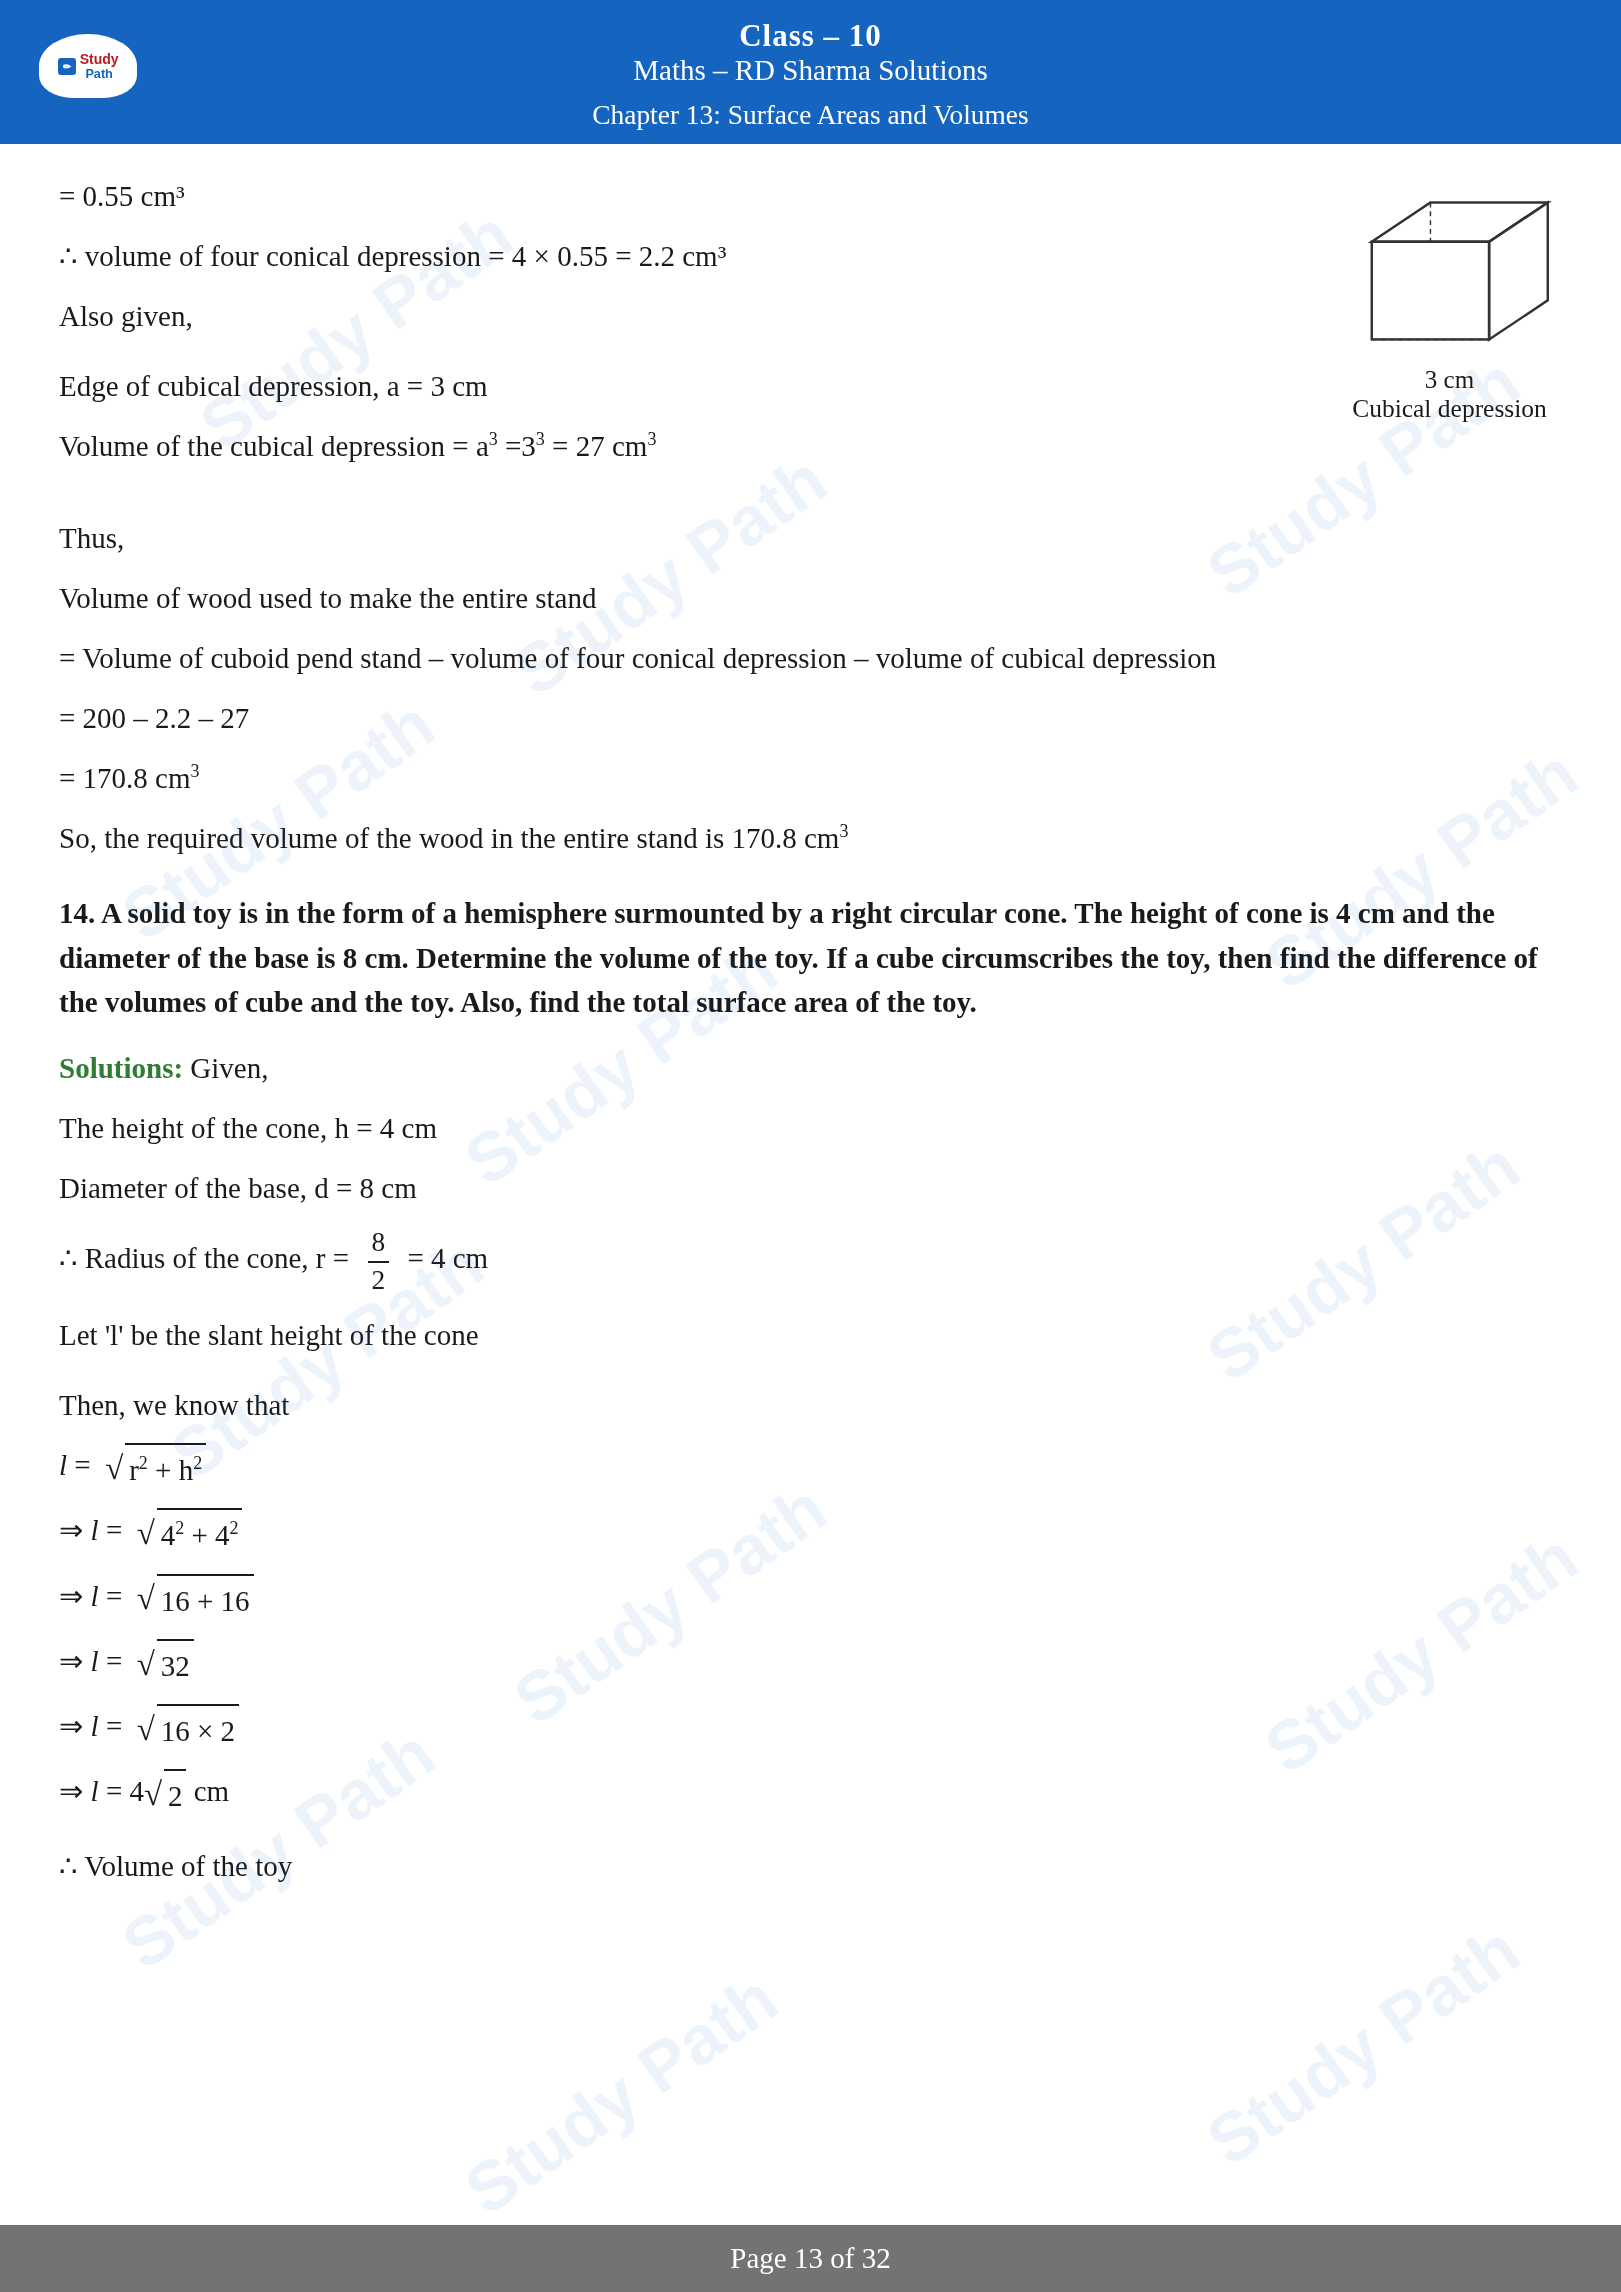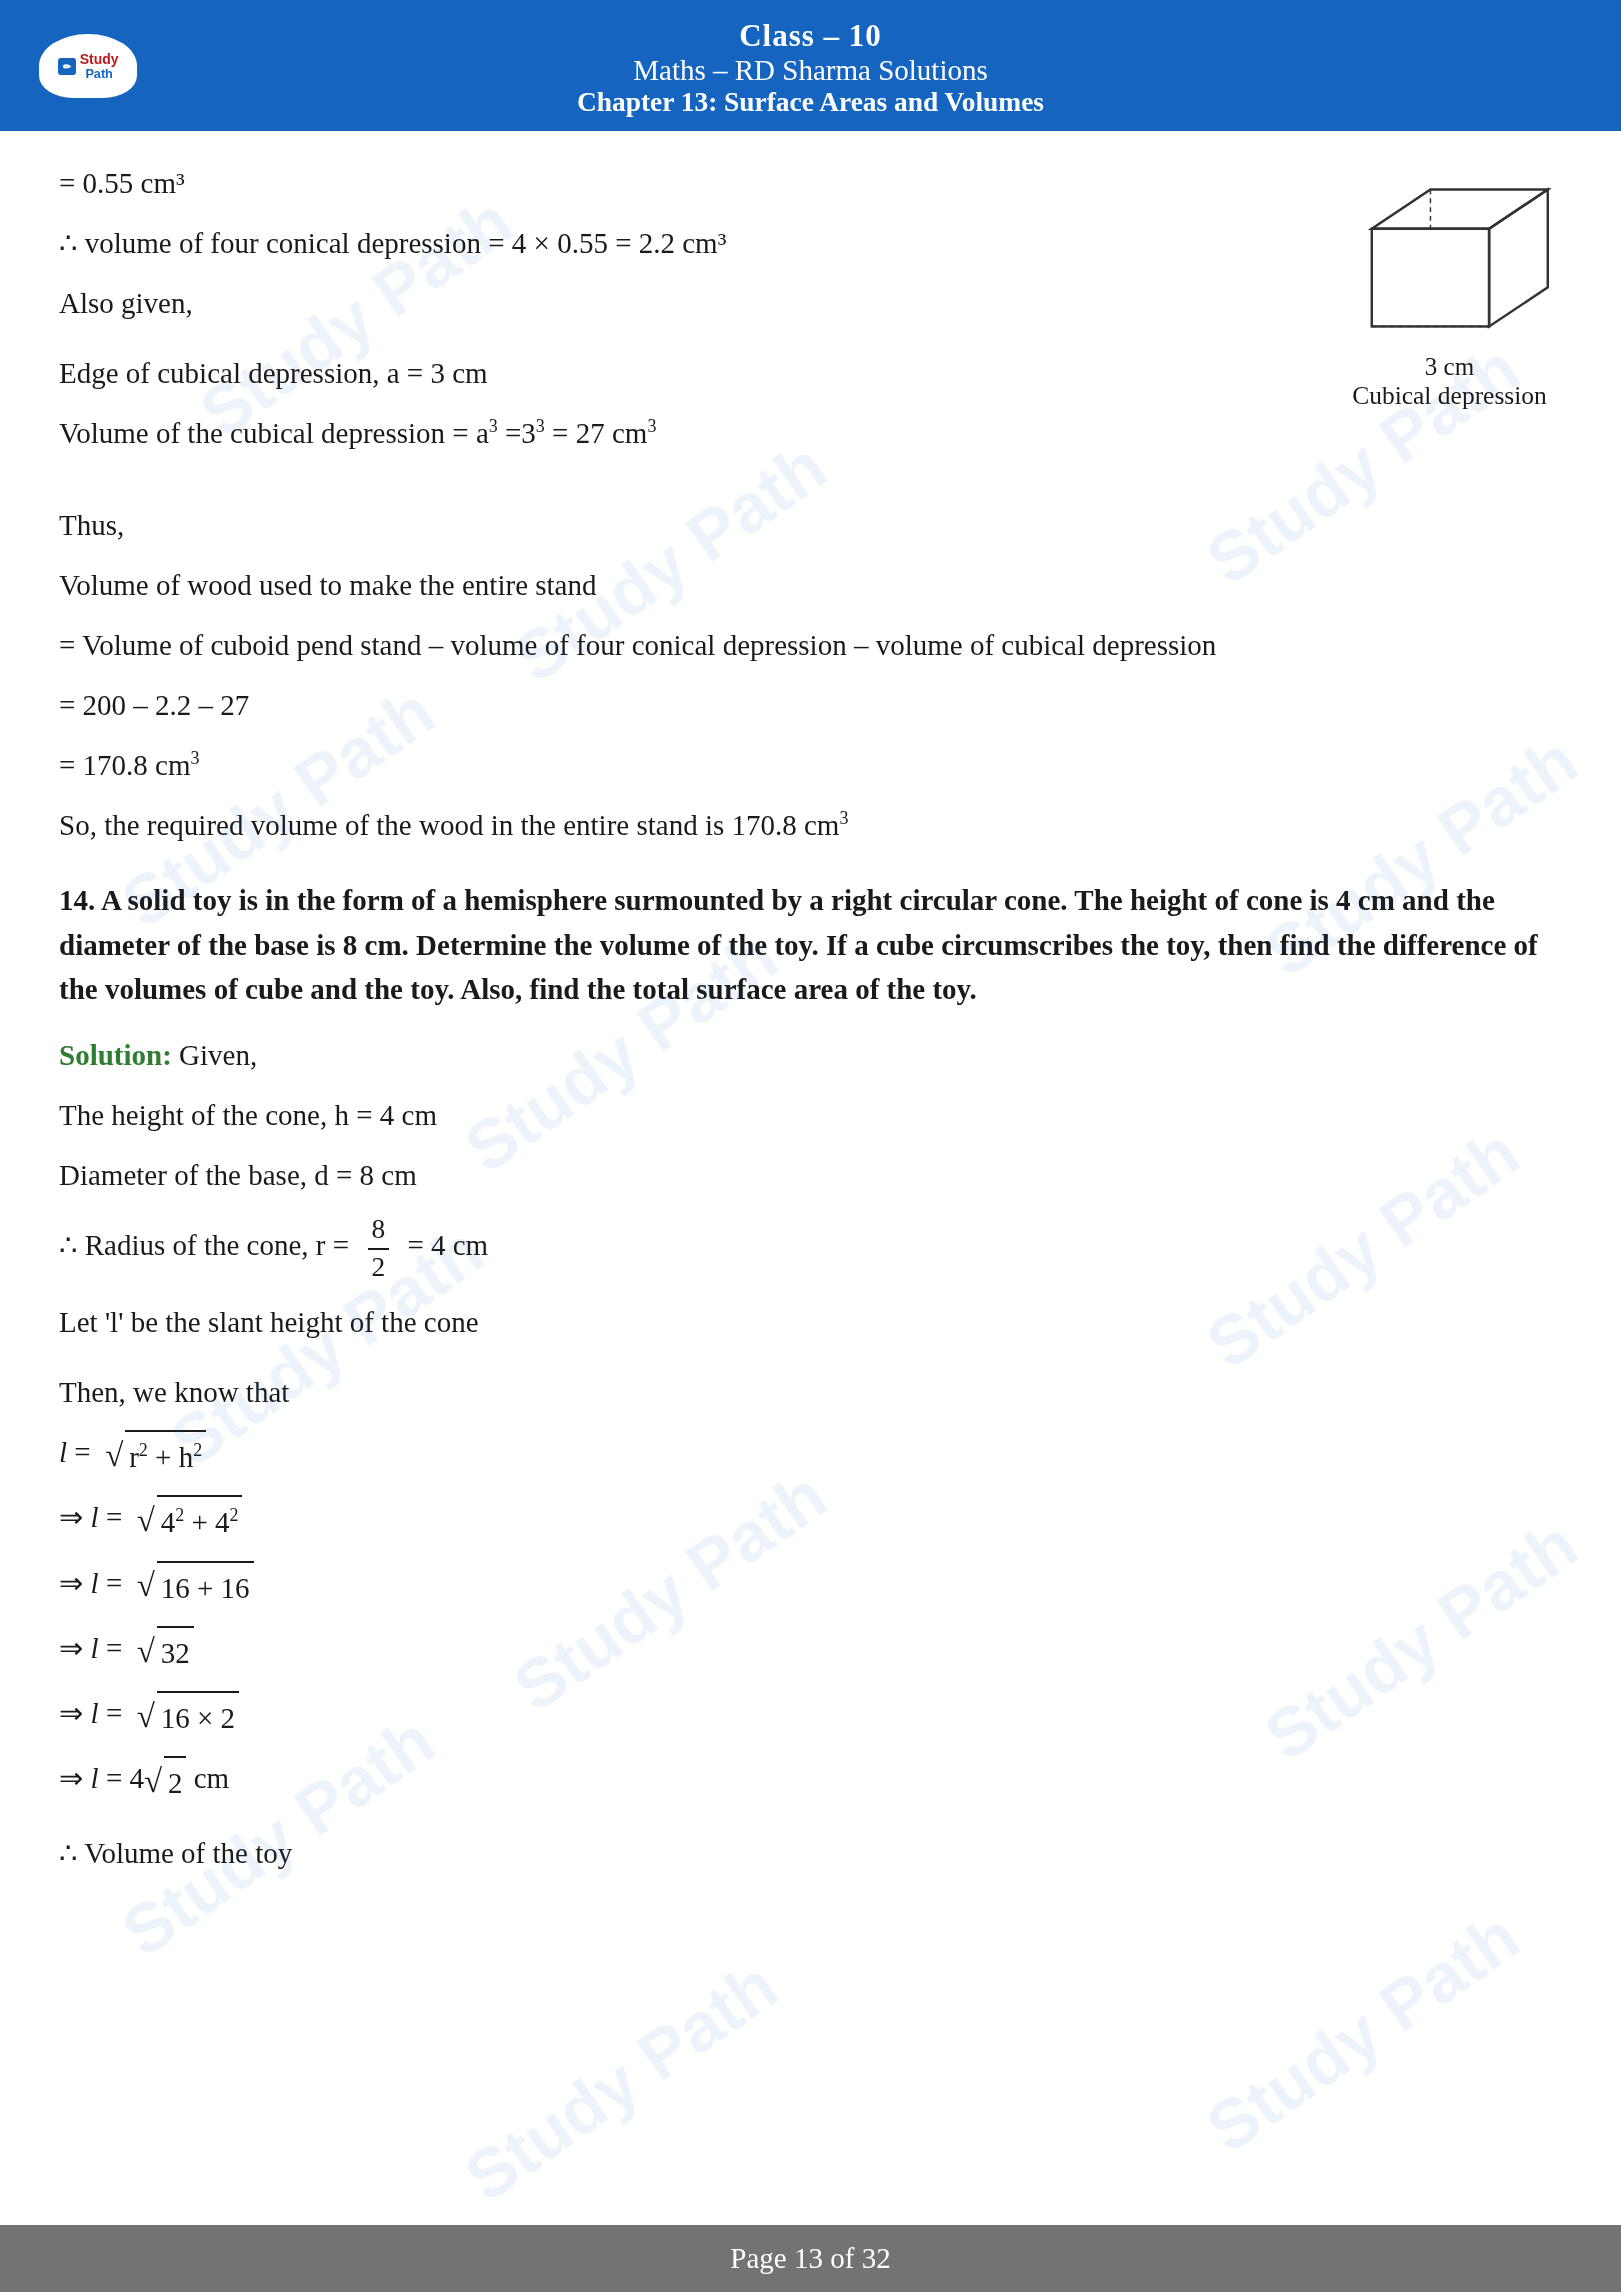--- a/index.html
+++ b/index.html
@@ -27,21 +27,22 @@
       letter-spacing: 1px;
     }
 
     .header .subject-line {
       font-size: 29px;
       font-weight: normal;
     }
 
     .header .chapter-line {
       font-size: 27.4px;
-      font-weight: bold;
+      font-weight: normal;
+      margin-top: 13px;
     }
 
     .logo {
       position: absolute;
       top: 9.8px;
       left: 19.6px;
       width: 118px;
       height: 78px;
       background: #1565c0;
       border-radius: 50% 50% 40% 40%;
@@ -277,21 +278,21 @@
       So, the required volume of the wood in the entire stand is 170.8 cm<sup>3</sup>
     </div>
   </div>
 
   <div class="question-block">
     <div class="question-text">14. A solid toy is in the form of a hemisphere surmounted by a right circular cone. The height of cone is 4 cm and the diameter of the base is 8 cm. Determine the volume of the toy. If a cube circumscribes the toy, then find the difference of the volumes of cube and the toy. Also, find the total surface area of the toy.</div>
   </div>
 
   <div class="section-gap">
     <div class="math-line">
-      <span class="solution-label">Solution:</span>&nbsp;<span>Given,</span>
+      <span class="solution-label">Solutions:</span>&nbsp;<span>Given,</span>
     </div>
     <div class="math-line">The height of the cone, h = 4 cm</div>
     <div class="math-line">Diameter of the base, d = 8 cm</div>
     <div class="math-line">
       ∴ Radius of the cone, r =&nbsp;
       <span class="fraction">
         <span class="numerator">8</span>
         <span class="denominator">2</span>
       </span>
       &nbsp;= 4 cm

